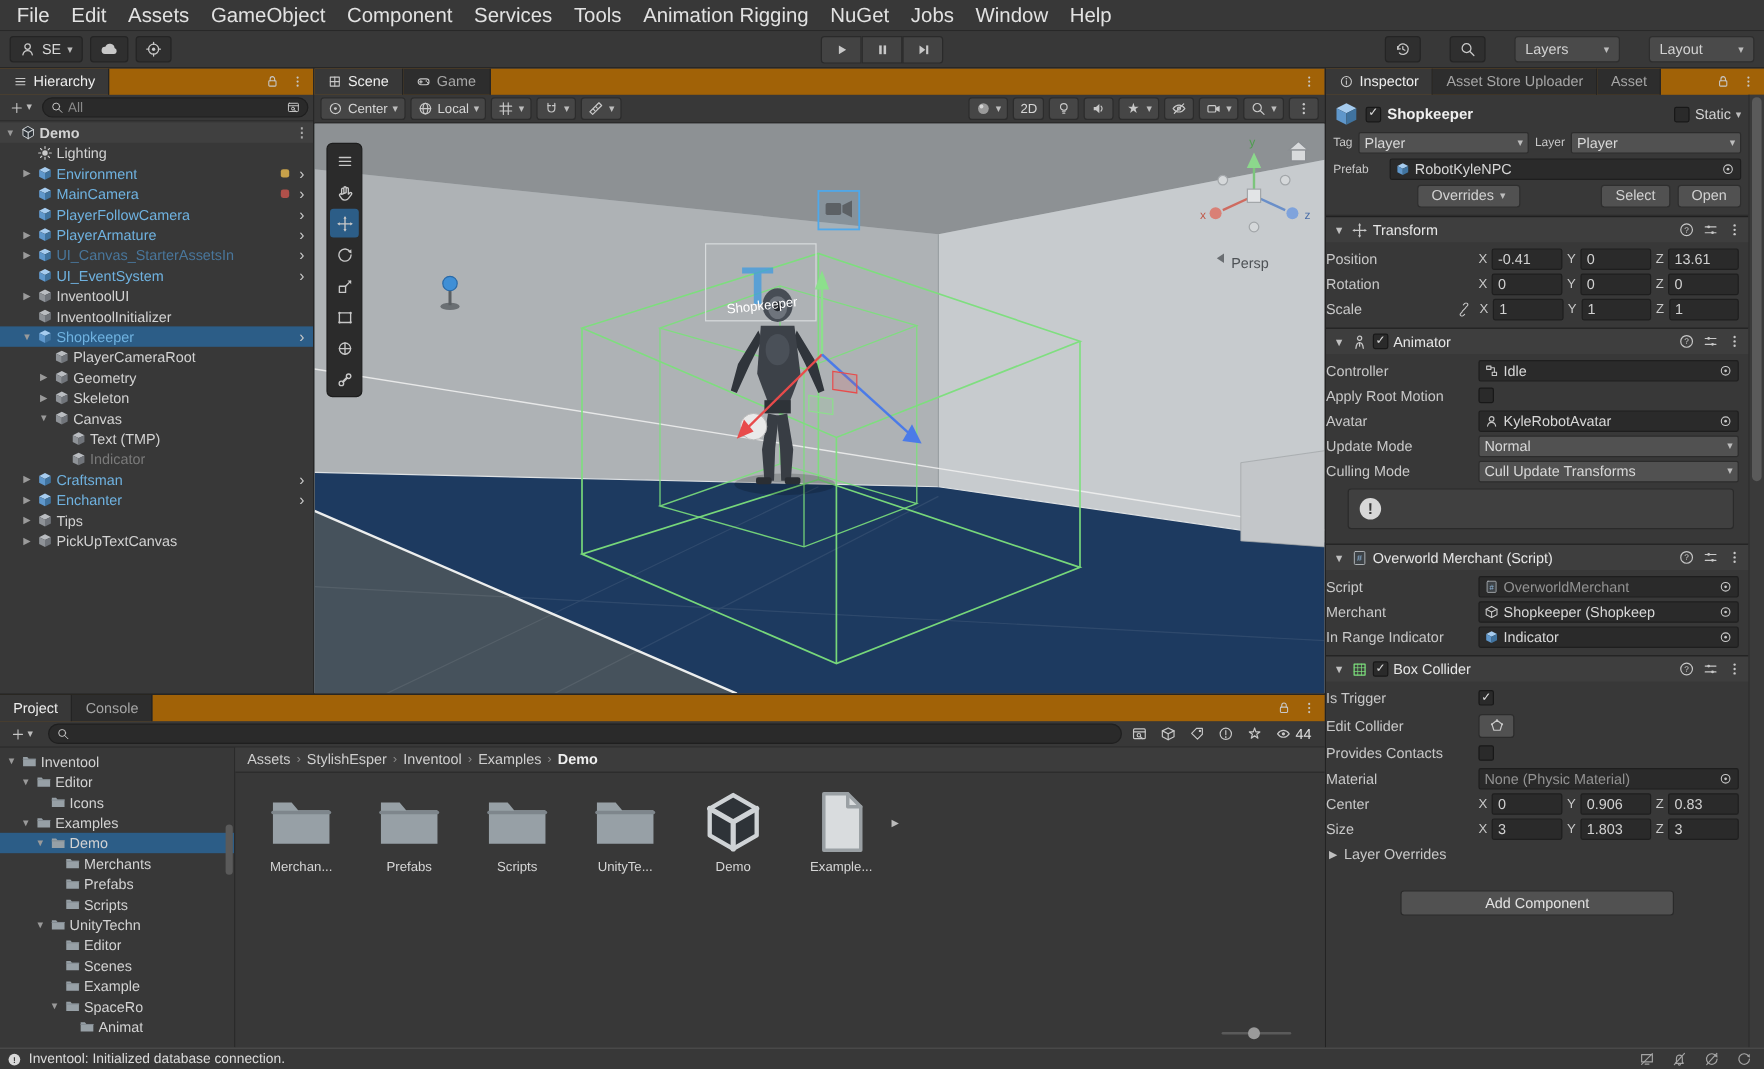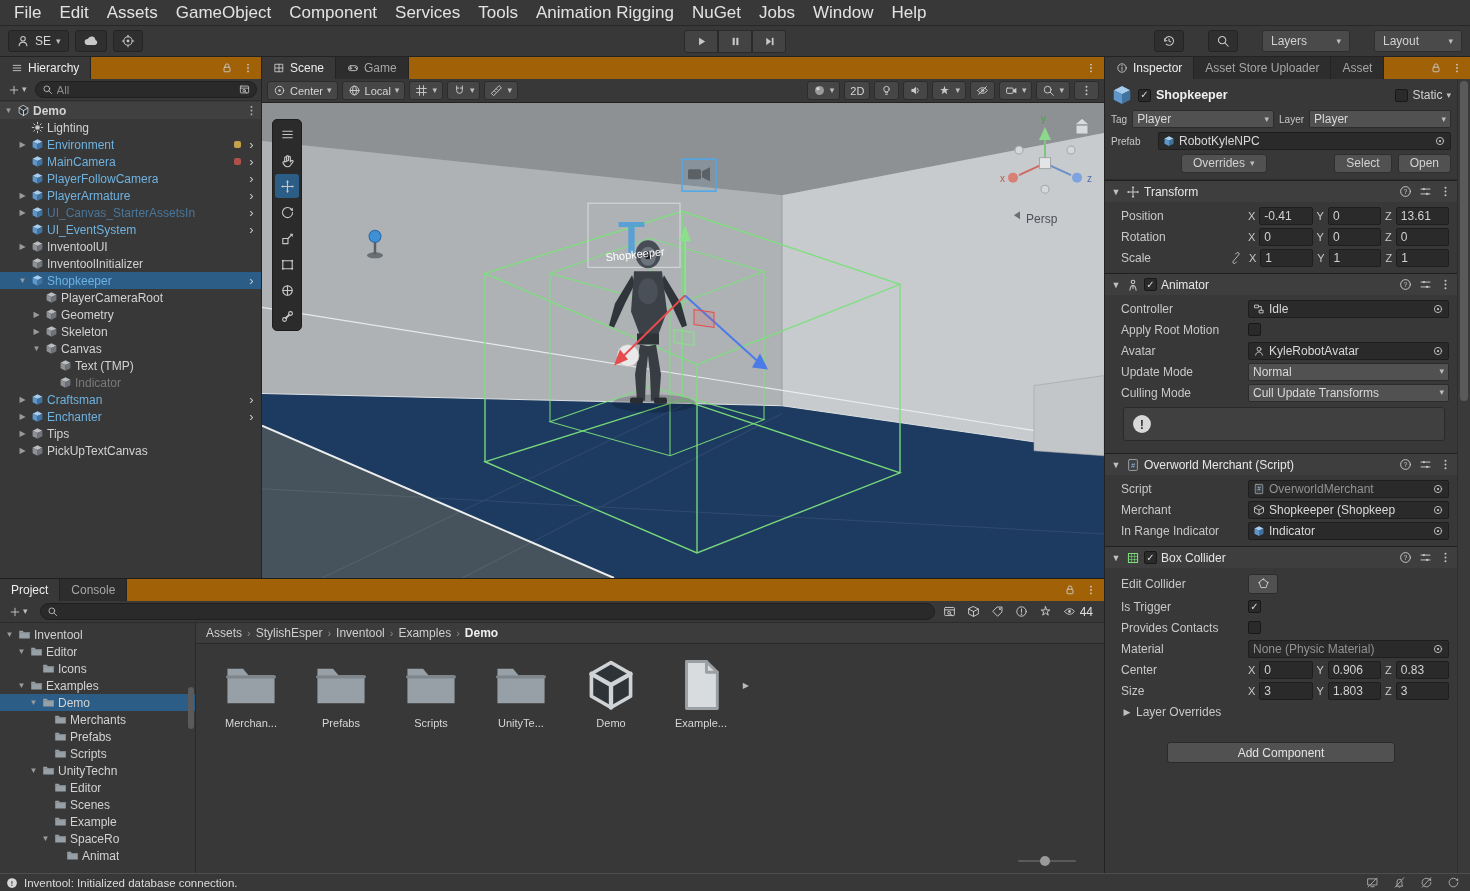--- a/index.html
+++ b/index.html
@@ -94,21 +94,21 @@
   .go-row4 .spacer { flex:1; }
   .mini-label { color:#C8C8C8; font-size:10px; flex-shrink:0; }
   .ibtn { background:#515151; border:1px solid #2E2E2E; border-radius:3px; height:19px; display:flex;
     align-items:center; padding:0 11px; gap:5px; font-size:12px; }
   .comp-header { height:22px; display:flex; align-items:center; gap:4px; padding:0 5px;
     border-top:1px solid #202020; background:#3E3E3E; }
   .fold { width:12px; font-size:9px; color:#C0C0C0; text-align:center; flex-shrink:0; }
   .ctitle { font-weight:normal; font-size:12px; color:#E6E6E6; flex:1; white-space:nowrap; overflow:hidden; }
   .hright { display:flex; gap:7px; align-items:center; }
   .comp-body { padding:3px 4px 5px 0; }
-  .irow { display:flex; align-items:center; min-height:21px; padding:0 4px 0 16px; gap:3px; }
+  .irow { display:flex; align-items:center; min-height:21px; padding:0 4px 0 0; gap:3px; }
   .ilabel { width:124px; flex-shrink:0; font-size:12px; color:#C8C8C8; white-space:nowrap; overflow:hidden; }
   .ifield, .idd { flex:1; height:18px; border-radius:2px; display:flex; align-items:center; padding:0 4px;
     gap:4px; min-width:0; font-size:12px; }
   .ifield { background:#2A2A2A; border:1px solid #1E1E1E; }
   .idd { background:#515151; border:1px solid #2C2C2C; }
   .idd .caret { margin-left:auto; }
   .ftext { flex:1; white-space:nowrap; overflow:hidden; text-overflow:ellipsis; color:#D8D8D8; }
   .ftext.grayed { color:#929292; }
   .vec { flex:1; display:flex; align-items:center; gap:4px; min-width:0; }
   .axis { font-size:11px; color:#C8C8C8; }
@@ -1311,36 +1311,36 @@
           <span class="ic ic13">
               <svg viewBox="0 0 16 16" fill="none" stroke="#C8C8C8" stroke-width="1.2" stroke-linecap="round" stroke-linejoin="round" style="width:100%;height:100%">
                 <circle cx="8" cy="3.5" r="1.2" fill="#C8C8C8" stroke="none"></circle>
                 <circle cx="8" cy="8" r="1.2" fill="#C8C8C8" stroke="none"></circle>
                 <circle cx="8" cy="12.5" r="1.2" fill="#C8C8C8" stroke="none"></circle>
               </svg>
             </span>
         </span>
       </div>
       <div class="comp-body">
+        <div class="irow">
+          <div class="ilabel">Is Trigger</div>
+          <span class="chk on"></span>
+        </div>
         <div class="irow" style="min-height:25px">
           <div class="ilabel">Edit Collider</div>
           <div class="mini-btn">
             <span class="ic ic13">
                 <svg viewBox="0 0 16 16" fill="none" stroke="#C8C8C8" stroke-width="1.2" stroke-linecap="round" stroke-linejoin="round" style="width:100%;height:100%">
                   <polygon points="8,2.8 13.2,6.8 11.2,13 4.8,13 2.8,6.8"></polygon>
                   <circle cx="8" cy="2.8" r="1.1" fill="#C8C8C8" stroke="none"></circle>
                   <circle cx="13.2" cy="6.8" r="1.1" fill="#C8C8C8" stroke="none"></circle>
                   <circle cx="2.8" cy="6.8" r="1.1" fill="#C8C8C8" stroke="none"></circle>
                 </svg>
               </span>
           </div>
-        </div>
-        <div class="irow">
-          <div class="ilabel">Is Trigger</div>
-          <span class="chk on"></span>
         </div>
         <div class="irow">
           <div class="ilabel">Provides Contacts</div>
           <span class="chk"></span>
         </div>
         <div class="irow">
           <div class="ilabel">Material</div>
           <div class="ifield">
             <span class="ftext grayed">None (Physic Material)</span>
             <span class="ic ic12">

